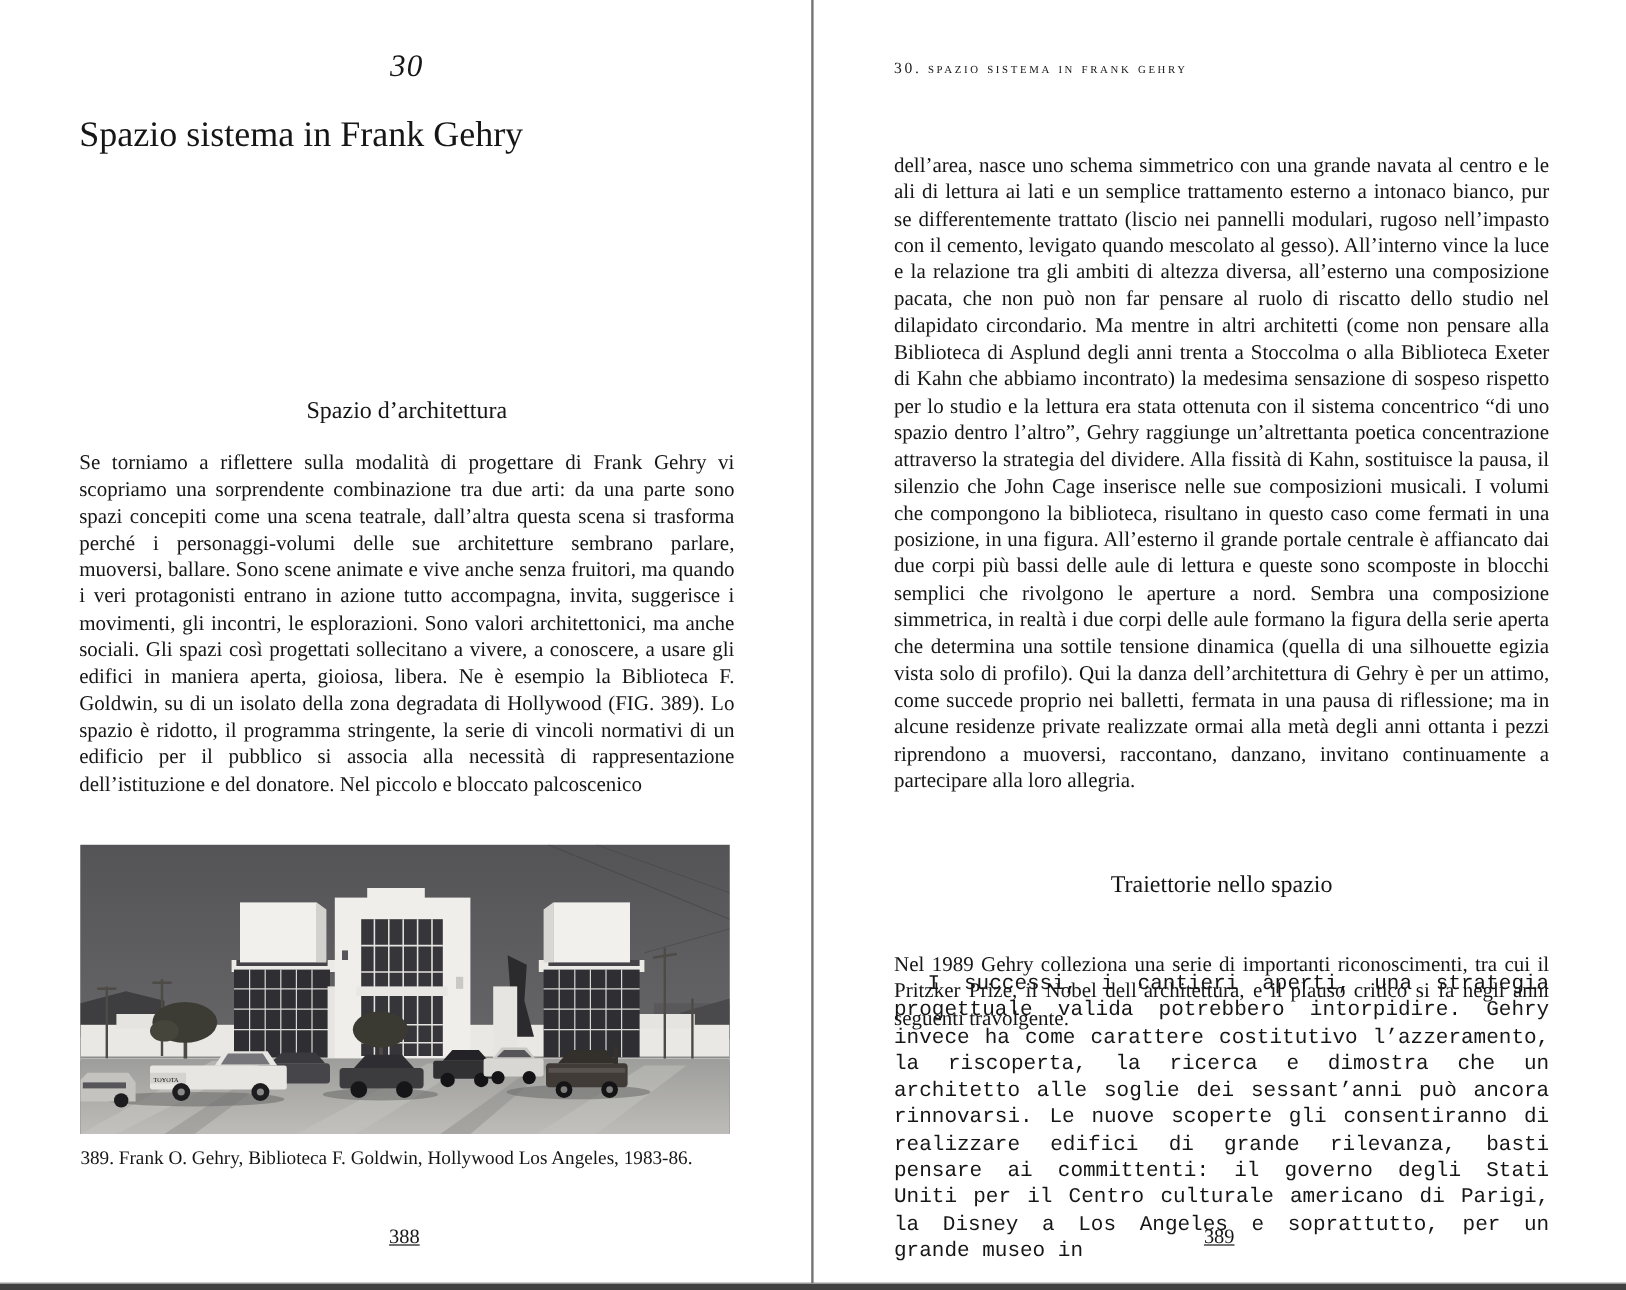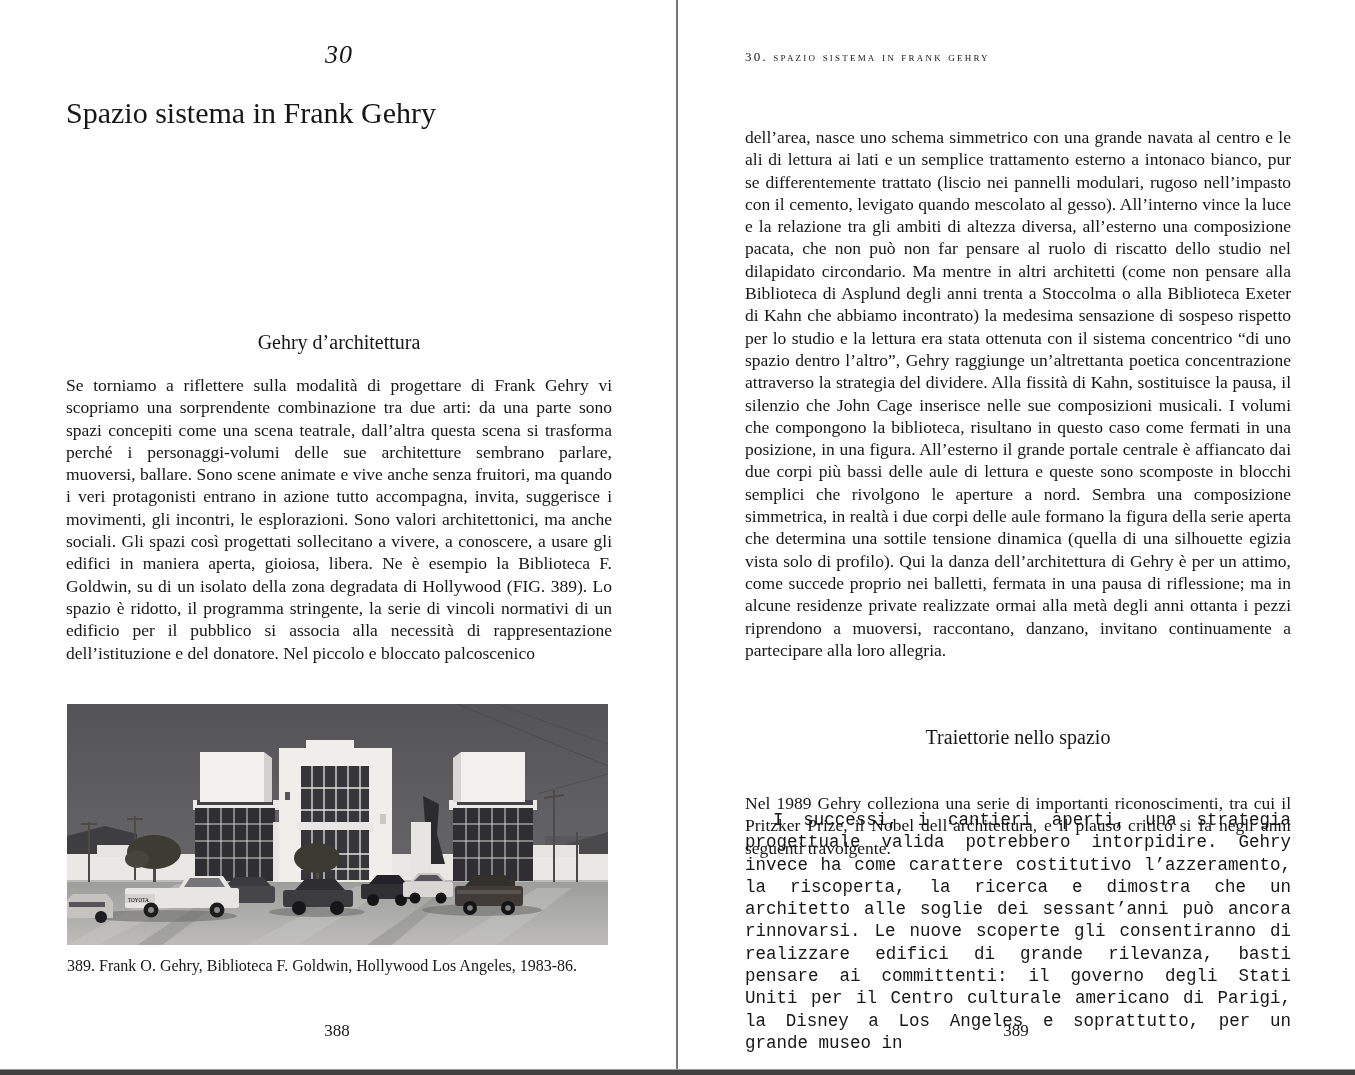--- a/index.html
+++ b/index.html
@@ -63,32 +63,32 @@
   }
   .figure svg { display: block; }
 
   .figure-caption {
     position: absolute; top: 957px; left: 1px; right: 0;
     font-size: 16px;
   }
 
   .page-number {
     position: absolute; top: 1021px; left: 0; right: 4px;
-    text-align: center; font-size: 17px;
+    text-align: center; font-size: 17px; text-decoration: underline;
   }
 </style>
 </head>
 <body>
 
 <div class="spread">
 
   <div class="page page-left">
     <div class="chapter-number">30</div>
     <div class="chapter-title">Spazio sistema in Frank Gehry</div>
-    <div class="section-heading heading-danze">Gehry d’architettura</div>
+    <div class="section-heading heading-danze">Spazio d’architettura</div>
     <div class="body-text left-paragraph">Se torniamo a riflettere sulla modalità di progettare di Frank Gehry vi scopriamo una sorprendente combinazione tra due arti: da una parte sono spazi concepiti come una scena teatrale, dall’altra questa scena si trasforma perché i personaggi-volumi delle sue architetture sembrano parlare, muoversi, ballare. Sono scene animate e vive anche senza fruitori, ma quando i veri protagonisti entrano in azione tutto accompagna, invita, suggerisce i movimenti, gli incontri, le esplorazioni. Sono valori architettonici, ma anche sociali. Gli spazi così progettati sollecitano a vivere, a conoscere, a usare gli edifici in maniera aperta, gioiosa, libera. Ne è esempio la Biblioteca F. Goldwin, su di un isolato della zona degradata di Hollywood (FIG. 389). Lo spazio è ridotto, il programma stringente, la serie di vincoli normativi di un edificio per il pubblico si associa alla necessità di rappresentazione dell’istituzione e del donatore. Nel piccolo e bloccato palcoscenico</div>
 
     <div class="figure">
       <svg width="541" height="241" viewBox="0 0 541 241">
         <defs>
           <linearGradient id="skyg" x1="0" y1="0" x2="0" y2="1">
             <stop offset="0" stop-color="#545457"></stop>
             <stop offset="1" stop-color="#67676a"></stop>
           </linearGradient>
           <linearGradient id="paveg" x1="0" y1="0" x2="0" y2="1">

